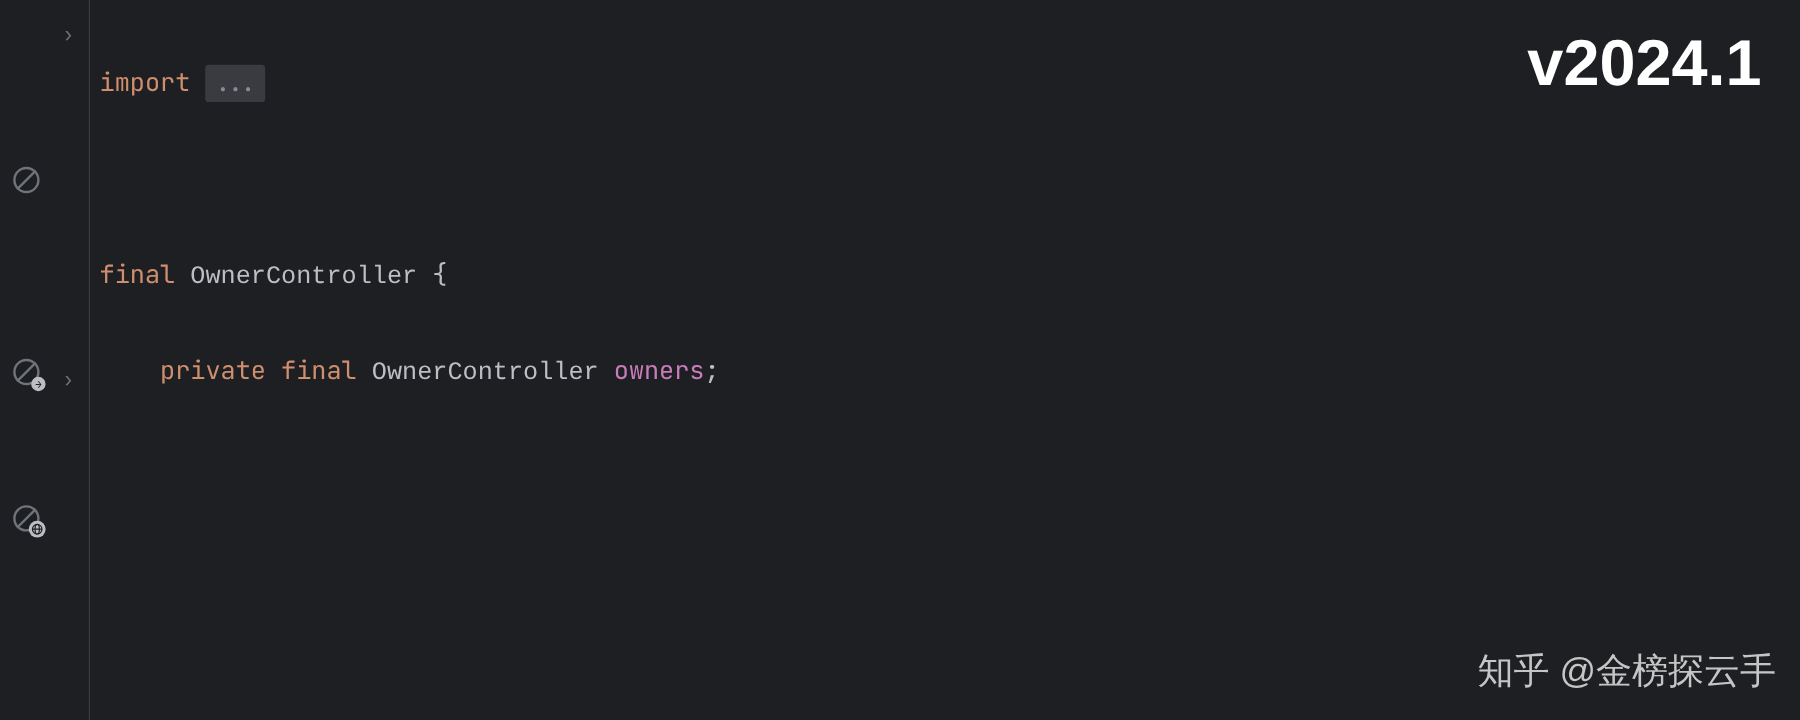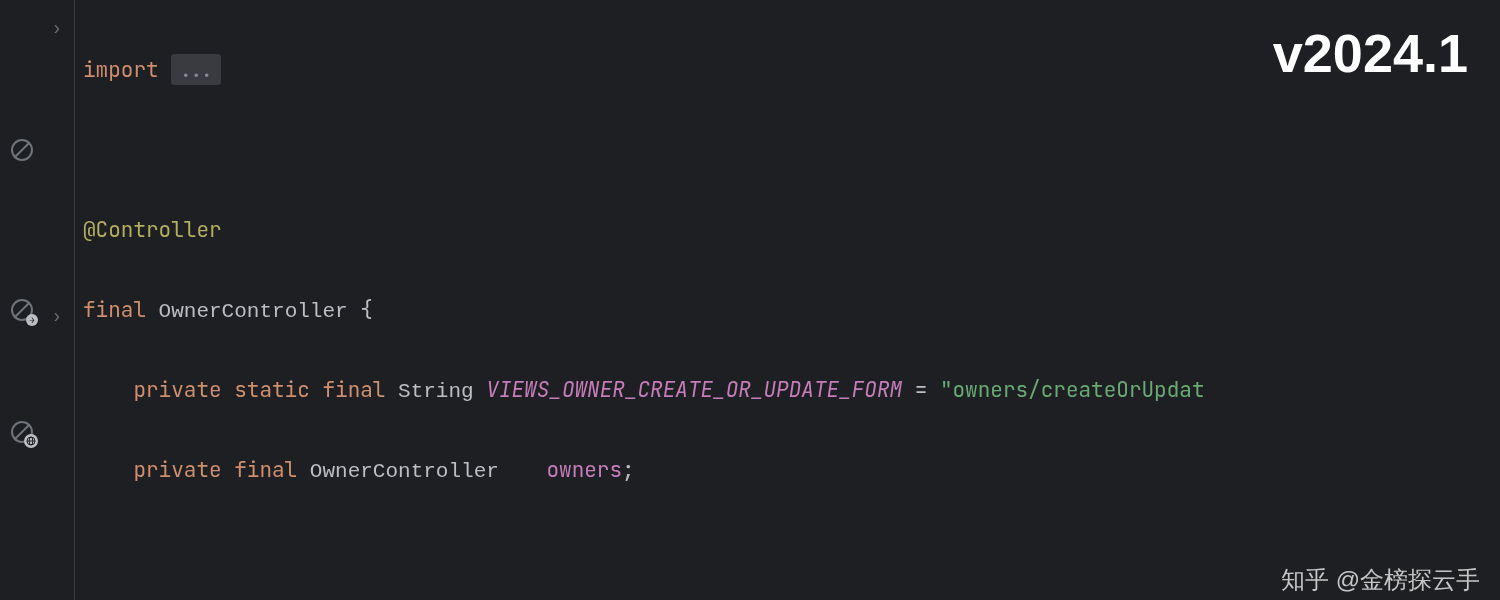--- a/index.html
+++ b/index.html
@@ -45,39 +45,39 @@
     position: absolute;
     color: #6f737a;
     cursor: pointer;
     font-size: 16px;
   }
   .keyword { color: #cf8e6d; }
   .annotation { color: #b3ae60; }
   .type { color: #bcbec4; font-family: Liberation Mono, monospace; }
   .string { color: #6aab73; }
   .field-static { color: #c77dbb; font-style: italic; }
-  .field { color: #c77dbb; margin-left: 35px; }
+  .field { color: #c77dbb; }
   .punct { color: #bcbec4; }
   .folded-bg { background: #393b40; padding: 2px 6px; border-radius: 3px; color: #868a91;}
   .version-badge {
     position: absolute;
     top: 22px;
     right: 32px;
     color: #ffffff;
     font-family: -apple-system, 'Segoe UI', sans-serif;
     font-size: 54px;
     font-weight: 700;
   }
   .watermark {
     position: absolute;
-    bottom: 4px;
+    bottom: 20px;
     right: 20px;
     color: #d8d8d8;
     font-family: sans-serif;
-    font-size: 24px;
+    font-size: 30px;
     opacity: 0.9;
     text-align: right;
   }
   .no-icon-circle {
     width: 22px;
     height: 22px;
     border: 2px solid #6f737a;
     border-radius: 50%;
     position: relative;
   }
@@ -143,23 +143,21 @@
           <line x1="1" y1="5" x2="9" y2="5" stroke="#1e1f22" stroke-width="1"></line>
           <ellipse cx="5" cy="5" rx="1.8" ry="4" fill="none" stroke="#1e1f22" stroke-width="1"></ellipse>
         </svg>
       </div>
     </div>
   </div>
 
   <div class="code-area">
 <div class="line"><span class="keyword">import</span> <span class="folded-bg">...</span></div>
 <div class="line"></div>
-<div class="line"><span class="annotation">@Controller</span></div>
 <div class="line"><span class="keyword">final</span> <span class="type">OwnerController</span> <span class="punct">{</span></div>
-<div class="line">    <span class="keyword">private</span> <span class="keyword">static</span> <span class="keyword">final</span> <span class="type">String</span> <span class="field-static">VIEWS_OWNER_CREATE_OR_UPDATE_FORM</span><span class="punct"> = </span><span class="string">"owners/createOrUpdat</span></div>
 <div class="line">    <span class="keyword">private</span> <span class="keyword">final</span> <span class="type">OwnerController</span> <span class="field">owners</span><span class="punct">;</span></div>
 <div class="line"></div>
 
 
 
 
 
 
 
 

